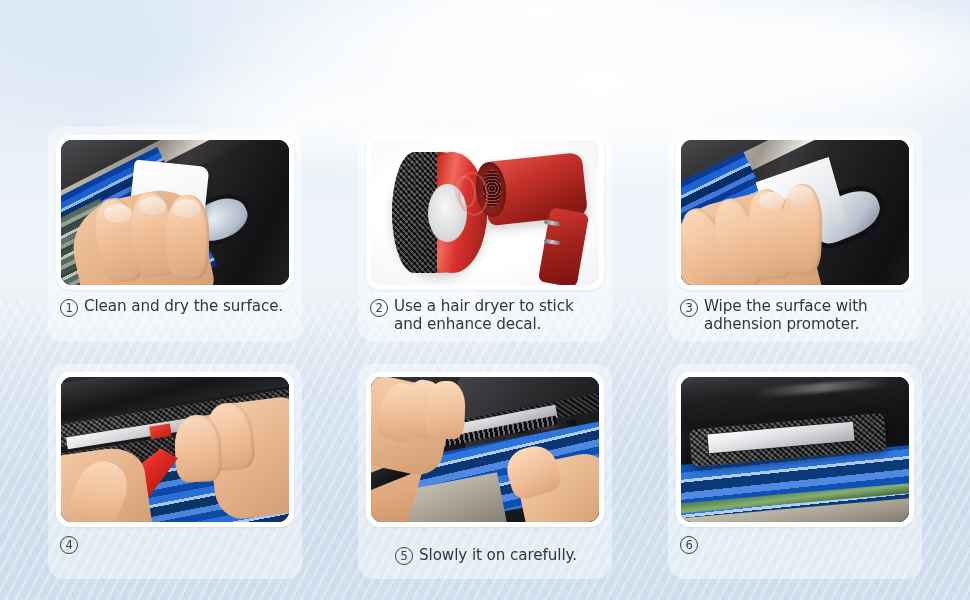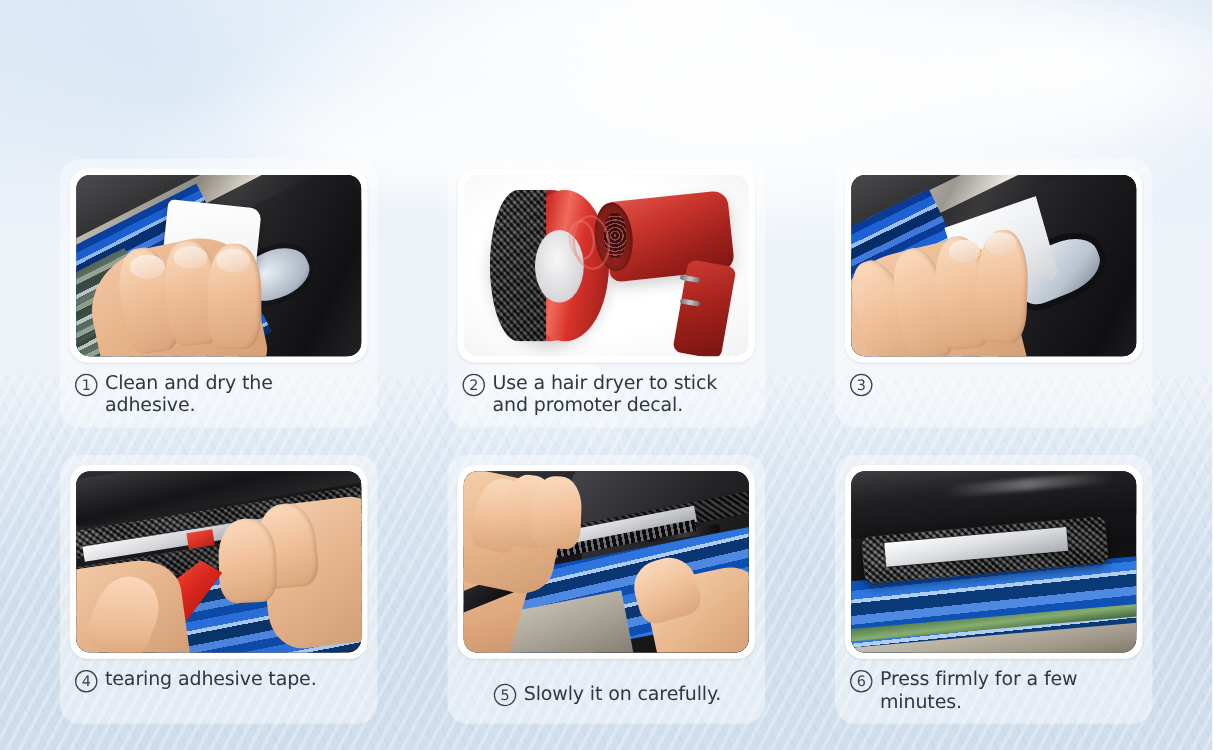--- a/index.html
+++ b/index.html
@@ -579,21 +579,21 @@
             <i class="f2"></i>
             <i class="f3"></i>
           <i class="nail1"></i>
             <i class="nail2"></i>
             <i class="nail3"></i>
         </div>
       </div>
       <div class="caption">
         <span class="num">1</span>
         <span class="cap-text">
-          <span style="display: block;">Clean and dry the adhesive.</span>
+          <span style="display: block;">Clean and dry the surface.</span>
         </span>
       </div>
     </div>
 
     <div class="card">
       <div class="photo-frame">
         <div class="photo p2">
           <i class="bgw"></i>
           <i class="rollOuter"></i>
             <i class="rollRed"></i>
@@ -606,21 +606,21 @@
           <i class="dryerNozzle"></i>
             <i class="dryerGrill"></i>
           <i class="heatwave"></i>
             <i class="heatwave2"></i>
         </div>
       </div>
       <div class="caption">
         <span class="num">2</span>
         <span class="cap-text">
           <span style="display: block;">Use a hair dryer to stick</span>
-          <span style="display: block;">and promoter decal.</span>
+          <span style="display: block;">and enhance decal.</span>
         </span>
       </div>
     </div>
 
     <div class="card">
       <div class="photo-frame">
         <div class="photo p3">
           <i class="sill"></i>
             <i class="panelR"></i>
             <i class="handleHole"></i>
@@ -632,20 +632,24 @@
           <i class="f1"></i>
             <i class="f2"></i>
             <i class="f3"></i>
             <i class="f4"></i>
           <i class="nailA"></i>
             <i class="nailB"></i>
         </div>
       </div>
       <div class="caption">
         <span class="num">3</span>
+        <span class="cap-text">
+          <span style="display: block;">Wipe the surface with</span>
+          <span style="display: block;">adhension promoter.</span>
+        </span>
       </div>
     </div>
 
     <div class="card">
       <div class="photo-frame">
         <div class="photo p4">
           <i class="sill"></i>
             <i class="topTrim"></i>
           <i class="cf"></i>
             <i class="silverStrip"></i>
@@ -656,21 +660,20 @@
             <i class="fr1"></i>
             <i class="fr2"></i>
           <i class="squeegee"></i>
             <i class="handL"></i>
             <i class="thumbL"></i>
         </div>
       </div>
       <div class="caption">
         <span class="num">4</span>
         <span class="cap-text">
-          <span style="display: block;">tearing adhesive tape.</span>
         </span>
       </div>
     </div>
 
     <div class="card">
       <div class="photo-frame">
         <div class="photo p5">
           <i class="sill"></i>
             <i class="doorDk"></i>
             <i class="vent1"></i>
@@ -706,21 +709,17 @@
             <i class="shine"></i>
           <i class="blueBody"></i>
             <i class="greenTrim"></i>
             <i class="ground"></i>
           <i class="cfPlate"></i>
             <i class="chromeIns"></i>
         </div>
       </div>
       <div class="caption">
         <span class="num">6</span>
-        <span class="cap-text">
-          <span style="display: block;">Press firmly for a few</span>
-          <span style="display: block;">minutes.</span>
-        </span>
       </div>
     </div>
 
   </div>
 </div>
 
 </body></html>

